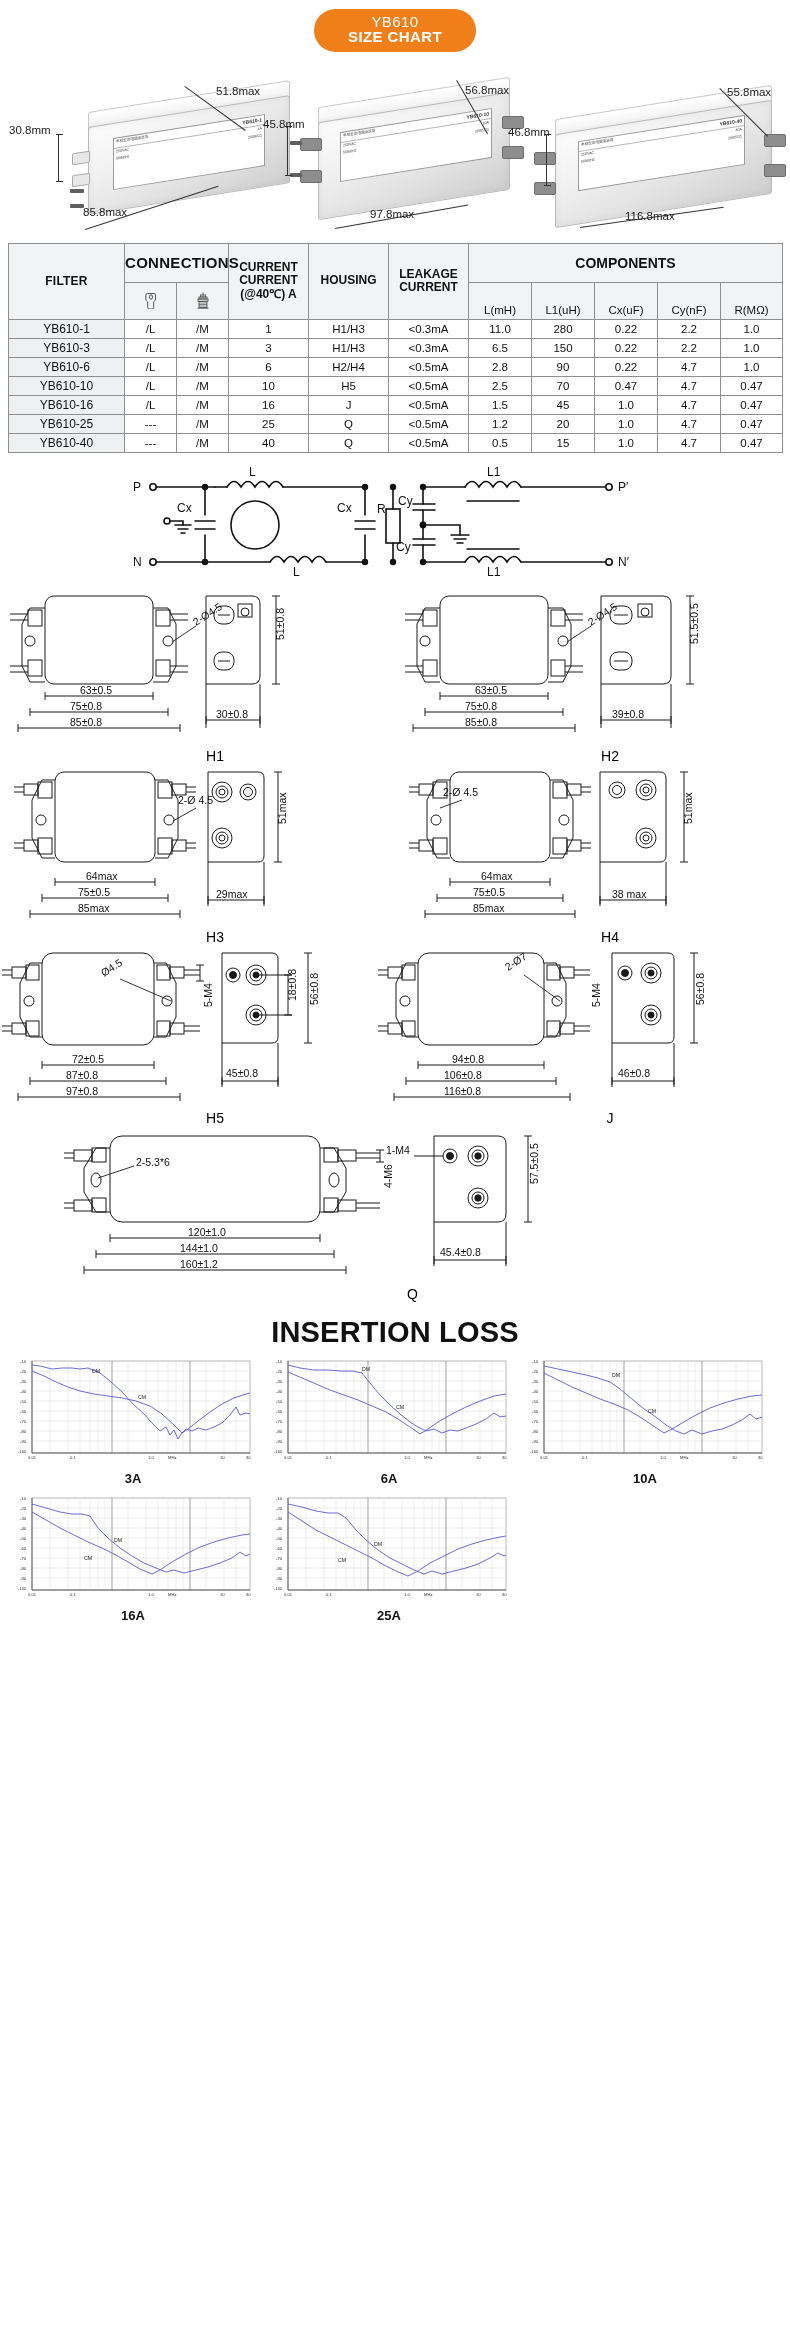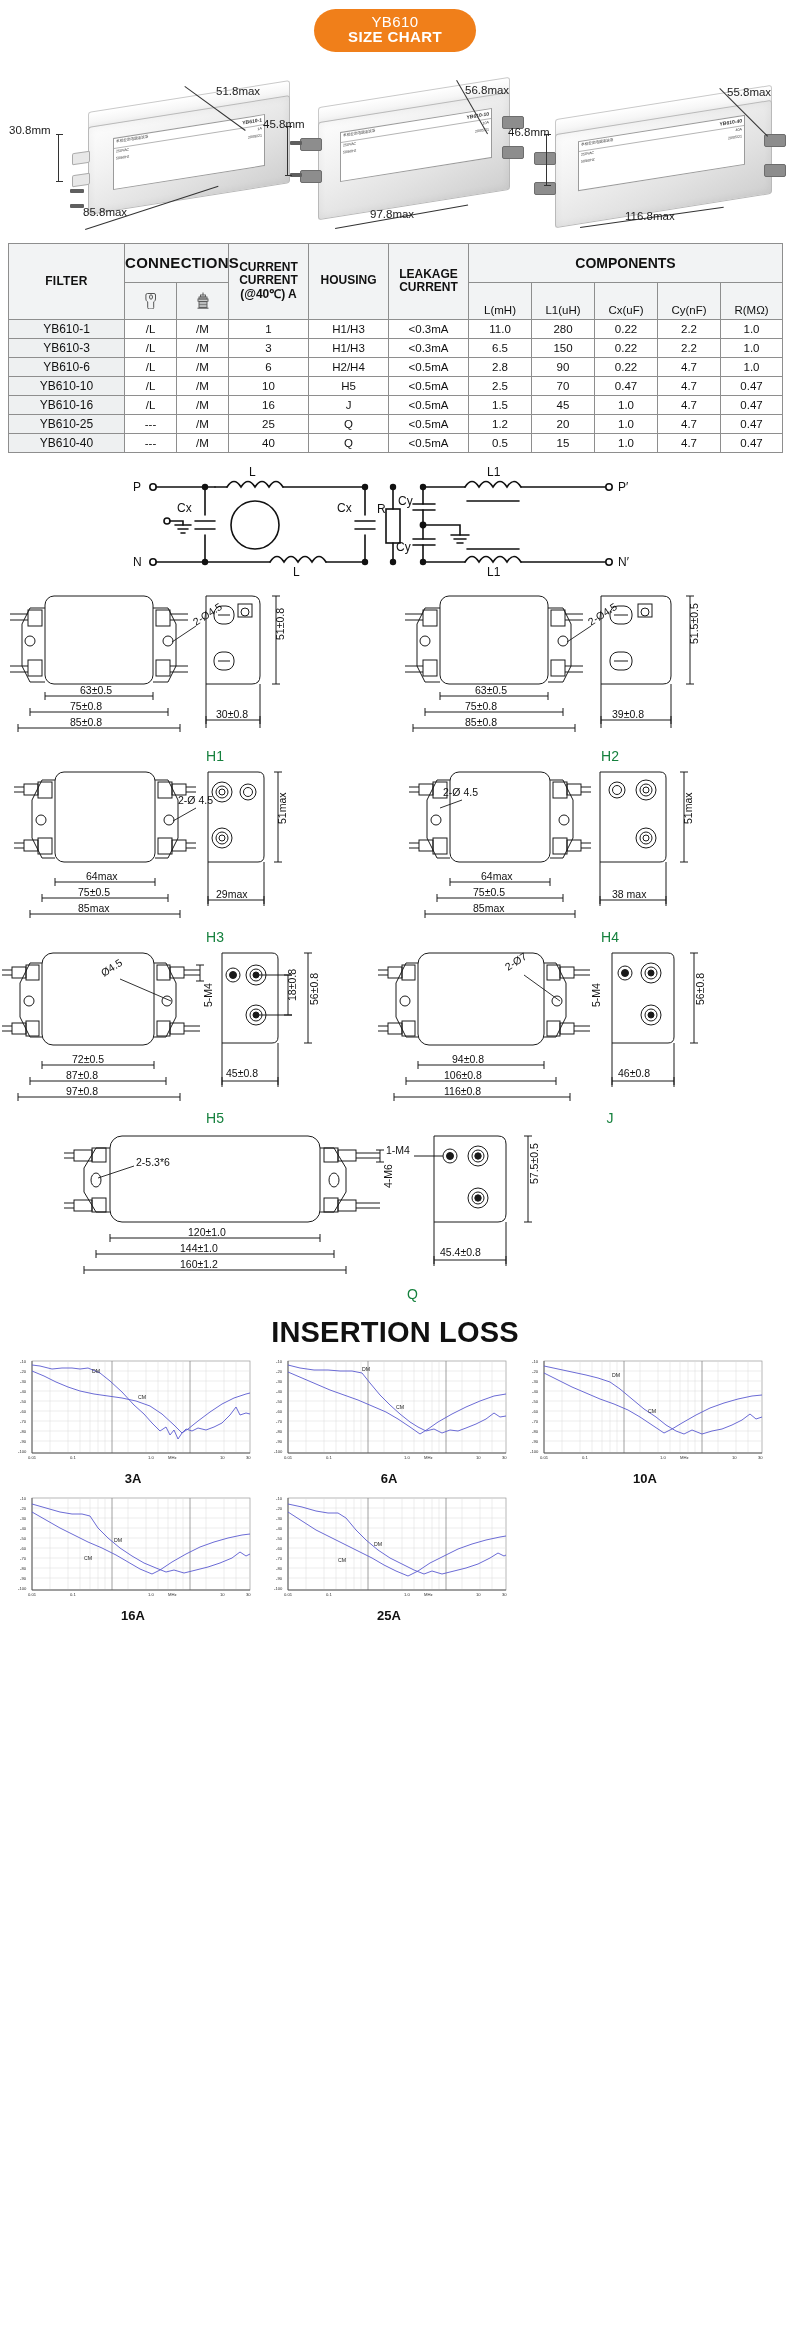--- a/index.html
+++ b/index.html
@@ -69,21 +69,21 @@
   table.spec thead th.sub{font-size:11.5px;font-weight:normal;background:#f2f3f4;}
   table.spec tbody td{height:18px;background:#ffffff;}
   table.spec tbody td.name{background:#eef0f1;font-size:12px;text-align:center;}
   .conn-ico{display:inline-block;width:14px;height:17px;vertical-align:middle;}
 
   
   .sch{margin:10px auto 0;display:block;}
 
   
   .draw-row{position:relative;}
-  .dw-label{text-align:center;font-size:14px;color:#15803d;padding-left:35px;}
+  .dw-label{text-align:center;font-size:14px;color:#000000;padding-left:35px;}
   svg{display:block;}
 
   
   .il-title{text-align:center;font-size:29px;font-weight:bold;letter-spacing:.2px;margin:14px 0 8px;}
   .il-grid{display:flex;flex-wrap:wrap;gap:8px 10px;padding:0 10px;justify-content:flex-start;}
   .il-cell{width:246px;}
   .il-cap{text-align:center;font-size:13px;font-weight:bold;margin-top:2px;}
 </style>
 </head>
 <body>

